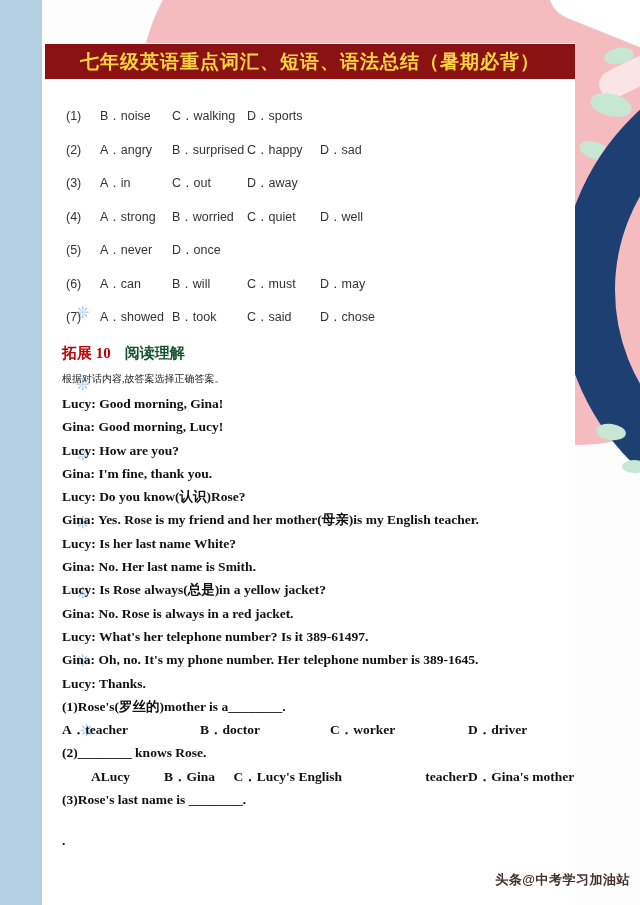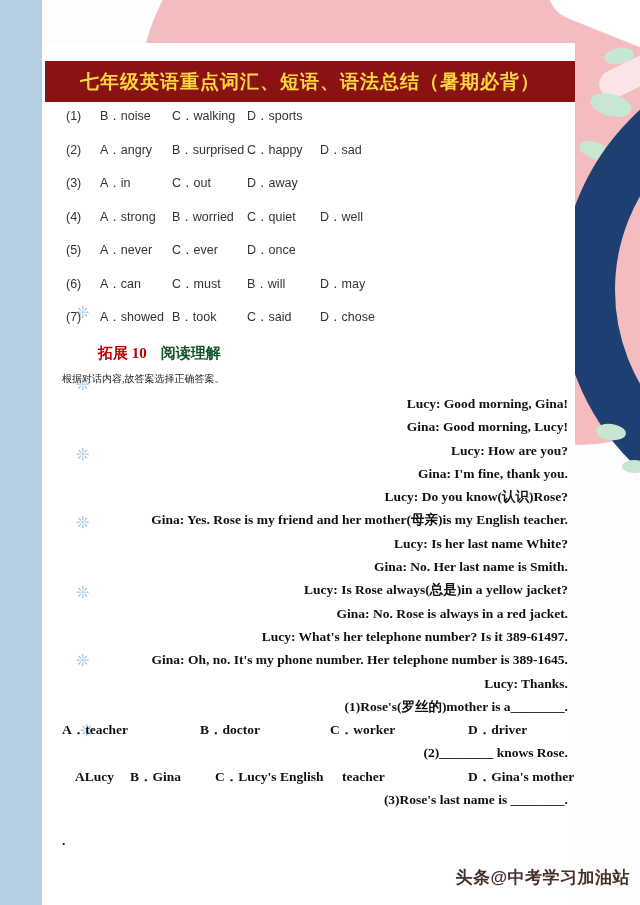--- a/index.html
+++ b/index.html
@@ -25,48 +25,48 @@
   .flake { position: absolute; color: #a9c9e3; font-size: 16px; line-height: 16px; }
   .f1 { left: 76px; top: 305px; }
   .f2 { left: 76px; top: 377px; }
   .f3 { left: 76px; top: 447px; }
   .f4 { left: 76px; top: 515px; }
   .f5 { left: 76px; top: 585px; }
   .f6 { left: 76px; top: 653px; }
   .f7 { left: 80px; top: 723px; }
   
   .banner {
-    position: absolute; left: 45px; top: 61px; width: 530px; height: 41px;
+    position: absolute; left: 45px; top: 44px; width: 530px; height: 35px;
     background: #8a1212; color: #ffd63e; display: flex; align-items: center; justify-content: center;
     font-weight: bold; font-size: 19px; letter-spacing: 1px; white-space: nowrap;
   }
   
   .options { position: absolute; left: 66px; top: 100px; width: 500px; font-size: 12.5px; color: #333; }
   .opt-row { display: grid; grid-template-columns: 34px 72px 75px 73px 1fr; height: 33.5px; line-height: 33.5px; }
   
   .content { position: absolute; left: 62px; top: 341px; width: 506px; color: #111; }
   .sec-head { font-family: "Liberation Serif", serif; font-size: 15px; font-weight: bold; height: 24px; line-height: 24px; }
-  .sec-tag { color: #c00000; margin-right: 14px; margin-left: 36px; }
+  .sec-tag { color: #c00000; margin-right: 14px; }
   .sec-title { color: #14532d; }
   .instruction { font-family: "Liberation Serif", serif; font-size: 10px; height: 27px; line-height: 27px; color: #1a1a1a; }
   .dline, .qline {
     font-family: "Liberation Serif", serif; font-weight: bold; font-size: 13.5px;
-    height: 23.3px; line-height: 23.3px; white-space: nowrap; text-align: right;
+    height: 23.3px; line-height: 23.3px; white-space: nowrap;
   }
   .optrow {
     font-family: "Liberation Serif", serif; font-weight: bold; font-size: 13.5px;
     height: 23.3px; line-height: 23.3px; display: grid; white-space: nowrap;
   }
   .optrow-1 { grid-template-columns: 138px 130px 138px 1fr; }
-  .optrow-2 { grid-template-columns: 55px 85px 127px 126px 1fr; padding-left: 13px; }
+  .optrow-2 { grid-template-columns: 55px 85px 127px 126px 1fr; padding-left: 13px; text-align: right; }
   .dot-line { font-family: "Liberation Serif", serif; font-weight: bold; font-size: 13.5px; margin-top: 22px; }
   
   .footer {
     position: absolute; right: 10px; bottom: 16px;
-    font-weight: bold; font-size: 17px; color: #46302a; letter-spacing: 0.5px; white-space: nowrap;
+    font-weight: bold; font-size: 13px; color: #46302a; letter-spacing: 0.5px; white-space: nowrap;
   }
 </style>
 </head>
 <body>
 
 <div class="page">
 
   <div class="left-strip"></div>
   <div class="pink-a"></div>
   <div class="pink-b"></div>
@@ -115,28 +115,27 @@
     <div class="opt-row">
       <span>(4)</span>
       <span>A．strong</span>
       <span>B．worried</span>
       <span>C．quiet</span>
       <span>D．well</span>
     </div>
     <div class="opt-row">
       <span>(5)</span>
       <span>A．never</span>
-      <span>C．ever</span>
       <span>D．once</span>
     </div>
     <div class="opt-row">
       <span>(6)</span>
       <span>A．can</span>
+      <span>B．will</span>
       <span>C．must</span>
-      <span>B．will</span>
       <span>D．may</span>
     </div>
     <div class="opt-row">
       <span>(7)</span>
       <span>A．showed</span>
       <span>B．took</span>
       <span>C．said</span>
       <span>D．chose</span>
     </div>
   </div>

